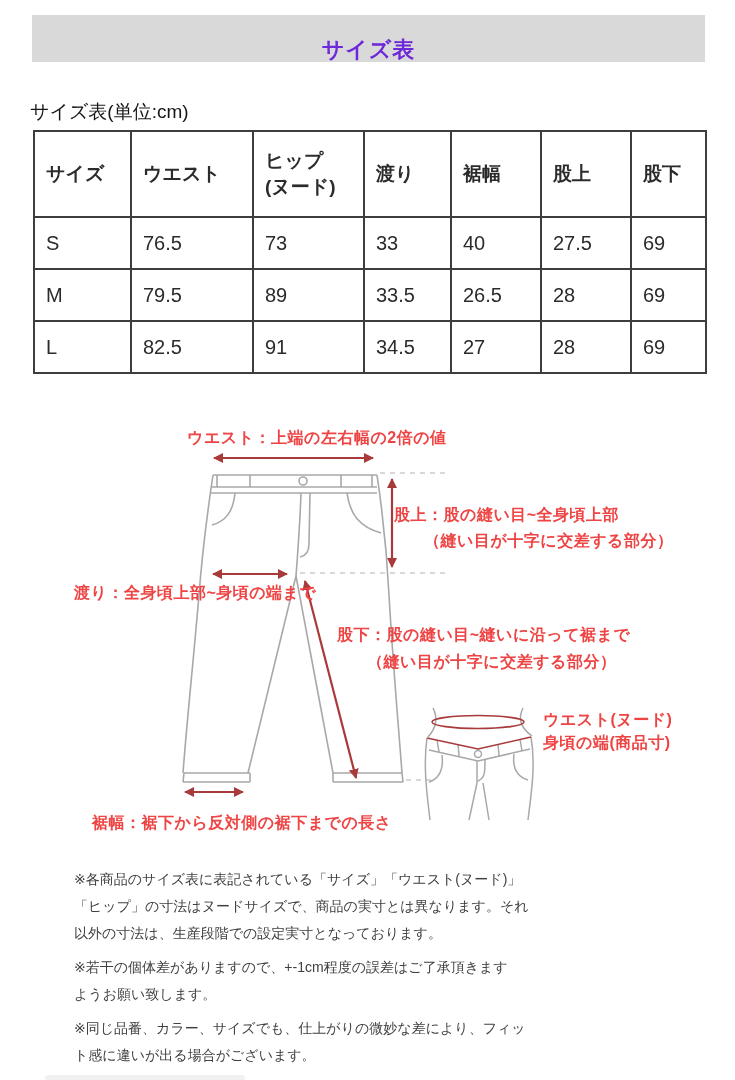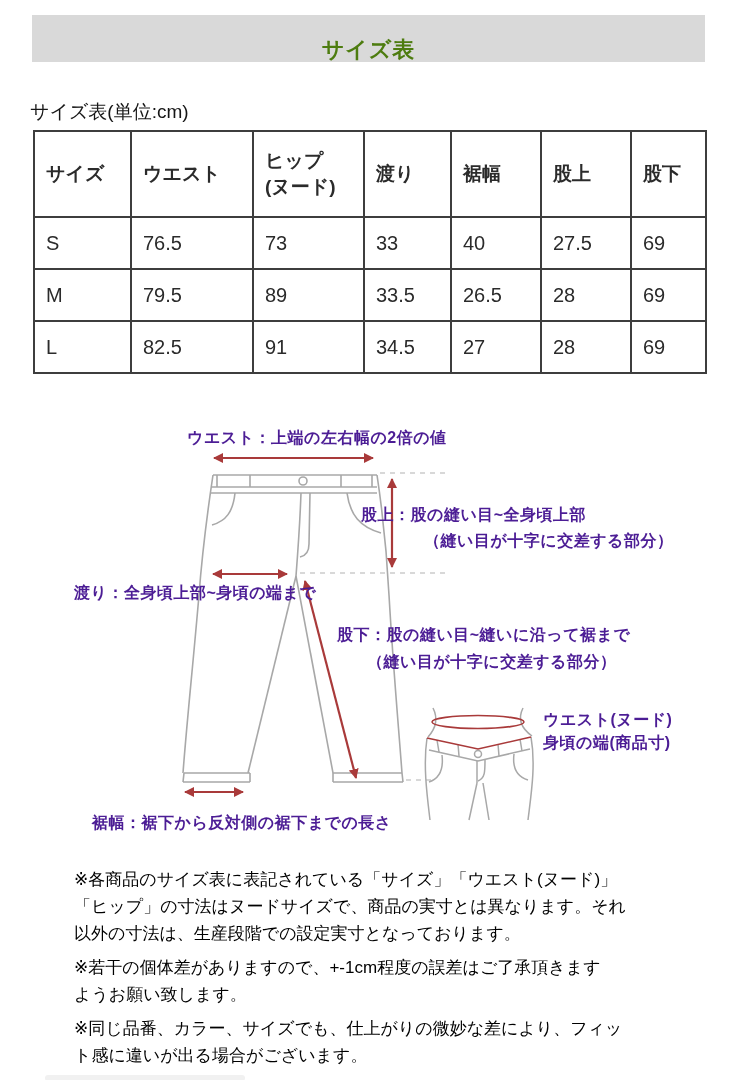--- a/index.html
+++ b/index.html
@@ -5,45 +5,45 @@
   html,body{margin:0;padding:0;background:#fff;}
   #root{
     position:relative;width:735px;height:1080px;background:#ffffff;
     font-family:"Liberation Sans","DejaVu Sans",sans-serif;overflow:hidden;
   }
   
   .header-bar{
     position:absolute;left:32px;top:15px;width:673px;height:47px;
     background:#d9d9d9;display:flex;align-items:center;justify-content:center;
   }
-  .header-bar .t{font-size:22px;font-weight:bold;color:#4d7c0f;letter-spacing:1px;margin-top:22px;}
+  .header-bar .t{font-size:22px;font-weight:bold;color:#6d28d9;letter-spacing:1px;margin-top:22px;}
   
   .section-title{
     position:absolute;left:30px;top:99px;font-size:19px;color:#161616;font-weight:500;
   }
   
   .tbl-wrap{position:absolute;left:33px;top:130px;}
   table.size{border-collapse:collapse;table-layout:fixed;}
   table.size th,table.size td{
     border:2px solid #3d3d3d;vertical-align:middle;text-align:left;
     padding:0 0 0 11px;color:#2b2b2b;background:#fff;
   }
   table.size th{height:84px;font-size:19px;font-weight:bold;line-height:26px;}
   table.size td{height:50px;font-size:20px;font-weight:normal;}
   
   .diagram{position:absolute;left:0;top:420px;width:735px;height:445px;}
   .diagram svg{position:absolute;left:0;top:0;}
   .dlabel{
-    position:absolute;font-size:16px;font-weight:700;color:#4c1d95;
+    position:absolute;font-size:16px;font-weight:700;color:#ef4444;
     letter-spacing:0.5px;white-space:nowrap;line-height:20px;
   }
   
   .notes{position:absolute;left:74px;top:866px;width:650px;}
   .note{margin:0 0 7px 0;}
-  .note-line{font-size:17px;line-height:27px;color:#000000;white-space:nowrap;}
+  .note-line{font-size:14px;line-height:27px;color:#404040;white-space:nowrap;}
   
   .bottom-hint{
     position:absolute;left:45px;top:1075px;width:200px;height:6px;
     background:#f1f1f1;border-radius:3px;
   }
 </style>
 </head>
 <body>
 
 <div id="root">
@@ -182,21 +182,21 @@
         <path d="M437 320 L439 332 M458 324 L459 336 M498 324 L499 336 M520 319 L522 331"></path>
         <circle cx="478" cy="334" r="3.5"></circle>
       </g>
       <g stroke="#a93a3a" stroke-width="1.6" fill="none">
         <ellipse cx="478" cy="302" rx="46" ry="6.5"></ellipse>
         <path d="M427 318 L478 329 L531 317"></path>
       </g>
     </svg>
 
     <div class="dlabel" style="left:187px;top:8px">ウエスト：上端の左右幅の2倍の値</div>
-    <div class="dlabel" style="left:361px;top:85px">股上：股の縫い目~全身頃上部</div>
+    <div class="dlabel" style="left:394px;top:85px">股上：股の縫い目~全身頃上部</div>
     <div class="dlabel" style="left:424px;top:111px">（縫い目が十字に交差する部分）</div>
     <div class="dlabel" style="left:74px;top:163px">渡り：全身頃上部~身頃の端まで</div>
     <div class="dlabel" style="left:337px;top:205px">股下：股の縫い目~縫いに沿って裾まで</div>
     <div class="dlabel" style="left:367px;top:232px">（縫い目が十字に交差する部分）</div>
     <div class="dlabel" style="left:92px;top:393px">裾幅：裾下から反対側の裾下までの長さ</div>
     <div class="dlabel" style="left:543px;top:290px">ウエスト(ヌード)</div>
     <div class="dlabel" style="left:543px;top:313px">身頃の端(商品寸)</div>
   </div>
 
   <div class="notes">

